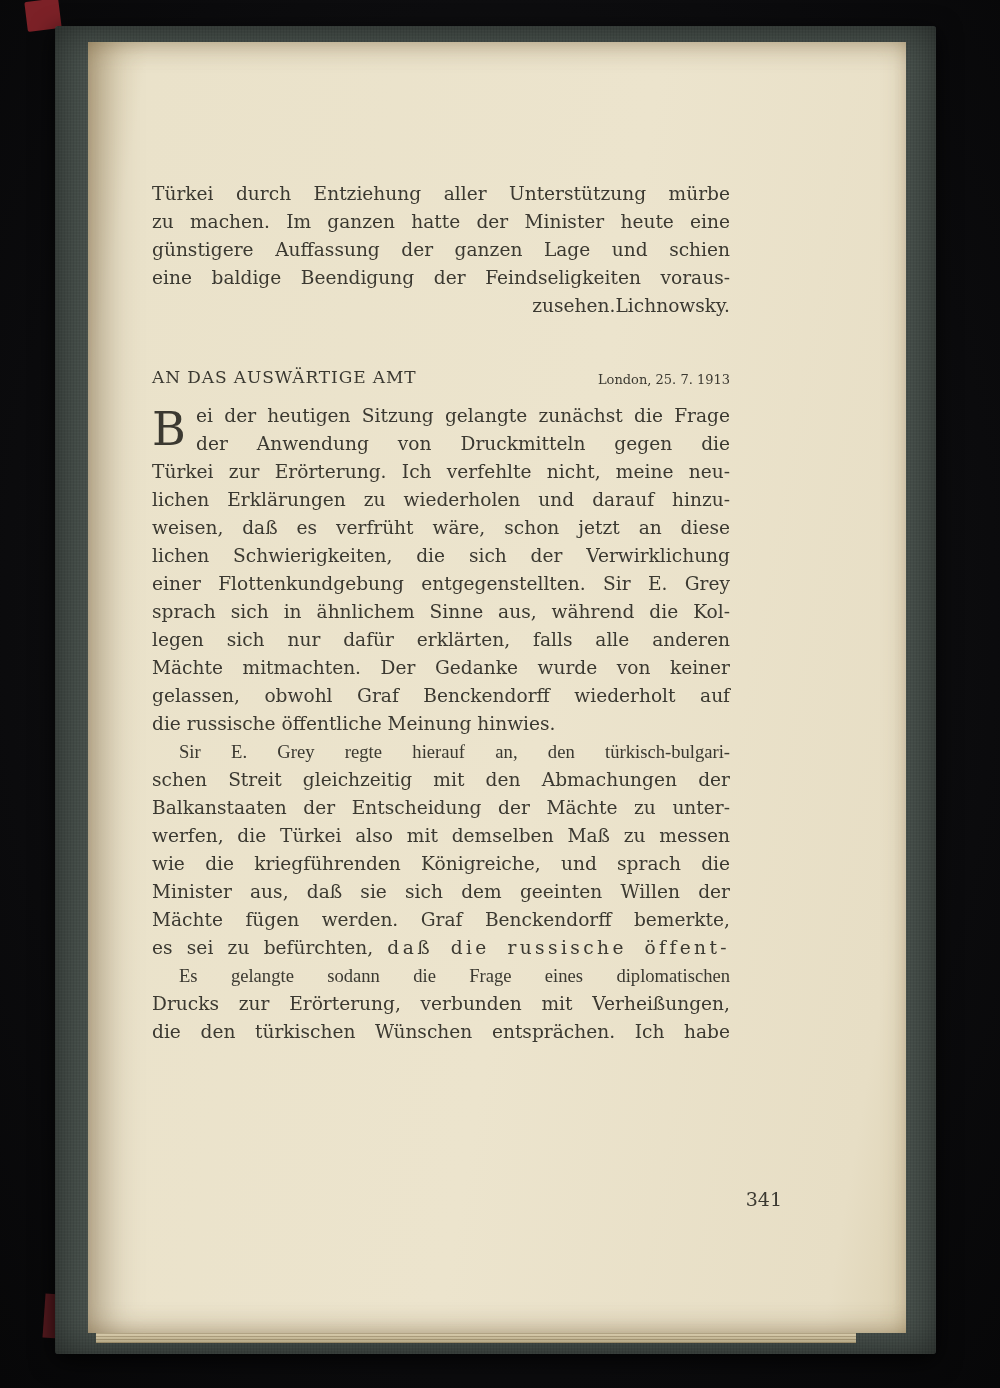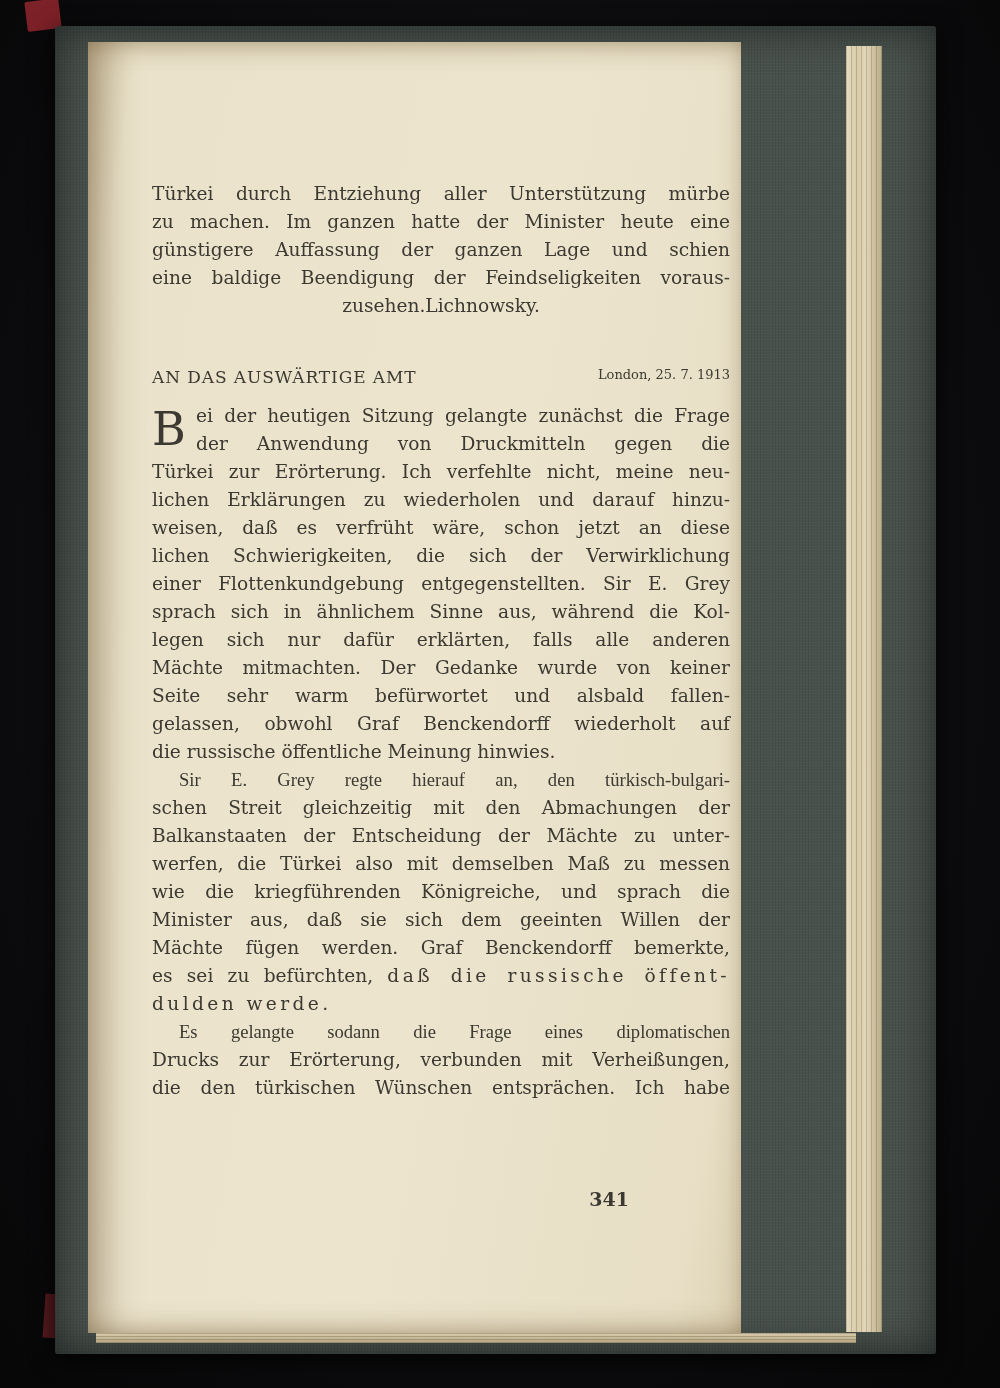--- a/index.html
+++ b/index.html
@@ -13,21 +13,21 @@
          background:#571a1f;transform:rotate(4deg);}
   
   .cover{position:absolute;left:55px;top:26px;width:881px;height:1328px;
          background-color:#48514c;
          background-image:
            repeating-linear-gradient(0deg, rgba(255,255,255,.025) 0 1px, transparent 1px 3px),
            repeating-linear-gradient(90deg, rgba(0,0,0,.07) 0 1px, transparent 1px 3px);
          box-shadow:inset 0 0 40px rgba(0,0,0,.55), 0 6px 24px rgba(0,0,0,.8);
          border-radius:3px;}
   
-  .page{position:absolute;left:88px;top:42px;width:653px;height:1291px;
+  .page{position:absolute;left:88px;top:42px;width:818px;height:1291px;
         background:linear-gradient(100deg,#ddd2b4 0%, #eae2ca 6%, #ece4cd 55%, #e7dec5 92%, #ddd2b4 100%);
         box-shadow:
           inset 30px 0 38px -18px rgba(96,72,38,.50),
           inset -14px 0 26px -16px rgba(116,92,52,.35),
           inset 0 20px 28px -20px rgba(116,92,52,.42),
           inset 0 -20px 28px -20px rgba(116,92,52,.42);}
   
   .fore-edge{position:absolute;left:846px;top:46px;width:36px;height:1286px;
         background:
           repeating-linear-gradient(90deg, rgba(90,70,40,.25) 0 1px, transparent 1px 5px),
@@ -36,25 +36,25 @@
         background:
           repeating-linear-gradient(0deg, rgba(90,70,40,.3) 0 1px, transparent 1px 3px),
           linear-gradient(180deg,#d9cdae, #b3a683);}
   
   .text-block{position:absolute;left:64px;top:138px;width:578px;color:#3b3931;}
   .para{margin:0;}
   .line{font-size:18.6px;line-height:28px;height:28px;
         text-align:justify;text-align-last:justify;white-space:normal;}
   .line.last{text-align-last:left;}
   .line.indent{text-indent:27px;font-family:Liberation Serif, serif;}
-  .line.split{display:flex;justify-content:center;text-align-last:auto;}
+  .line.split{display:flex;justify-content:flex-end;text-align-last:auto;}
   .sperr{letter-spacing:3.4px;}
   .dropcap{float:left;font-size:46px;line-height:50px;height:54px;width:36px;
         margin:2px 8px 0 0;color:#3b3931;}
-  .heading-row{display:flex;justify-content:space-between;align-items:flex-start;
+  .heading-row{display:flex;justify-content:space-between;align-items:flex-end;
         margin:47px 0 15px 0;}
   .heading-title{font-size:17px;letter-spacing:0.9px;}
   .heading-date{font-size:13px;}
   .page-number{position:absolute;top:1008px;right:8px;font-size:19px;color:#3b3931;}
 </style>
 </head>
 <body>
 
 <div class="stage">
   <div class="spine-red-top"></div>
@@ -83,37 +83,35 @@
           <div class="line">ei der heutigen Sitzung gelangte zunächst die Frage</div>
           <div class="line">der Anwendung von Druckmitteln gegen die</div>
           <div class="line">Türkei zur Erörterung. Ich verfehlte nicht, meine neu-</div>
           <div class="line">lichen Erklärungen zu wiederholen und darauf hinzu-</div>
           <div class="line">weisen, daß es verfrüht wäre, schon jetzt an diese</div>
           <div class="line">lichen Schwierigkeiten, die sich der Verwirklichung</div>
           <div class="line">einer Flottenkundgebung entgegenstellten. Sir E. Grey</div>
           <div class="line">sprach sich in ähnlichem Sinne aus, während die Kol-</div>
           <div class="line">legen sich nur dafür erklärten, falls alle anderen</div>
           <div class="line">Mächte mitmachten. Der Gedanke wurde von keiner</div>
-          <div class="line">Seite sehr warm befürwortet und alsbald fallen-</div>
           <div class="line">gelassen, obwohl Graf Benckendorff wiederholt auf</div>
           <div class="line last">die russische öffentliche Meinung hinwies.</div>
         </div>
         <div class="para">
           <div class="line indent">Sir E. Grey regte hierauf an, den türkisch-bulgari-</div>
           <div class="line">schen Streit gleichzeitig mit den Abmachungen der</div>
           <div class="line">Balkanstaaten der Entscheidung der Mächte zu unter-</div>
           <div class="line">werfen, die Türkei also mit demselben Maß zu messen</div>
           <div class="line">wie die kriegführenden Königreiche, und sprach die</div>
           <div class="line">Minister aus, daß sie sich dem geeinten Willen der</div>
           <div class="line">Mächte fügen werden. Graf Benckendorff bemerkte,</div>
           <div class="line"><span>es sei zu befürchten, </span><span class="sperr">daß die russische öffent-</span></div>
-          <div class="line last"><span class="sperr">dulden werde.</span></div>
         </div>
         <div class="para">
           <div class="line indent">Es gelangte sodann die Frage eines diplomatischen</div>
           <div class="line">Drucks zur Erörterung, verbunden mit Verheißungen,</div>
           <div class="line">die den türkischen Wünschen entsprächen. Ich habe</div>
         </div>
       </div>
     <div class="text-block" style="top:0;height:0;"></div>
-    <div class="page-number text-block-anchor" style="position:absolute;top:1146px;right:112px;font-weight:bold;">341</div>
+    <div class="page-number text-block-anchor" style="position:absolute;top:1146px;right:124px;">341</div>
   </div>
 </div>
 
 </body></html>

